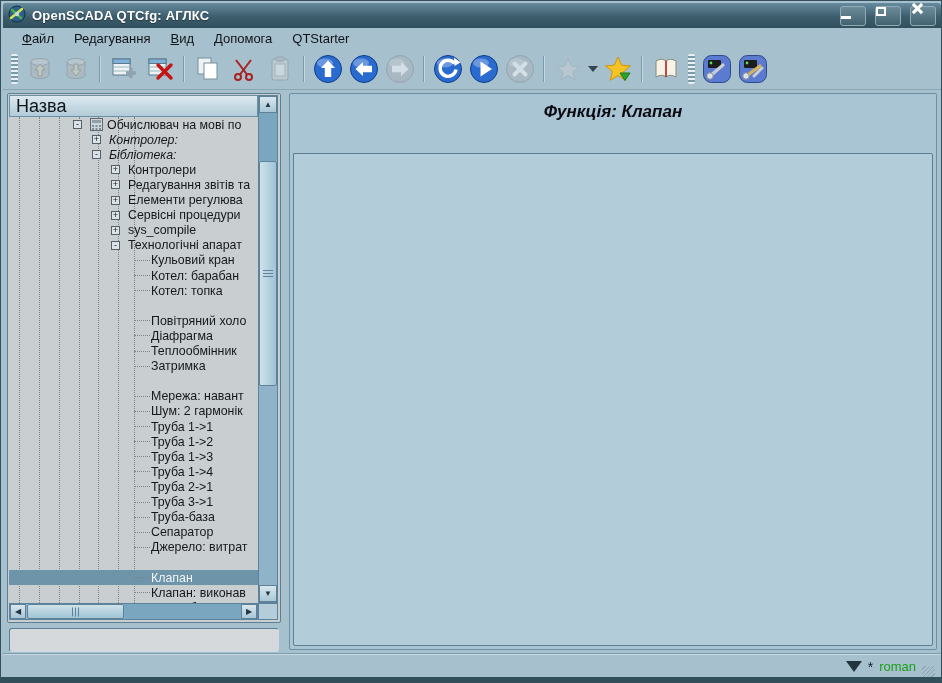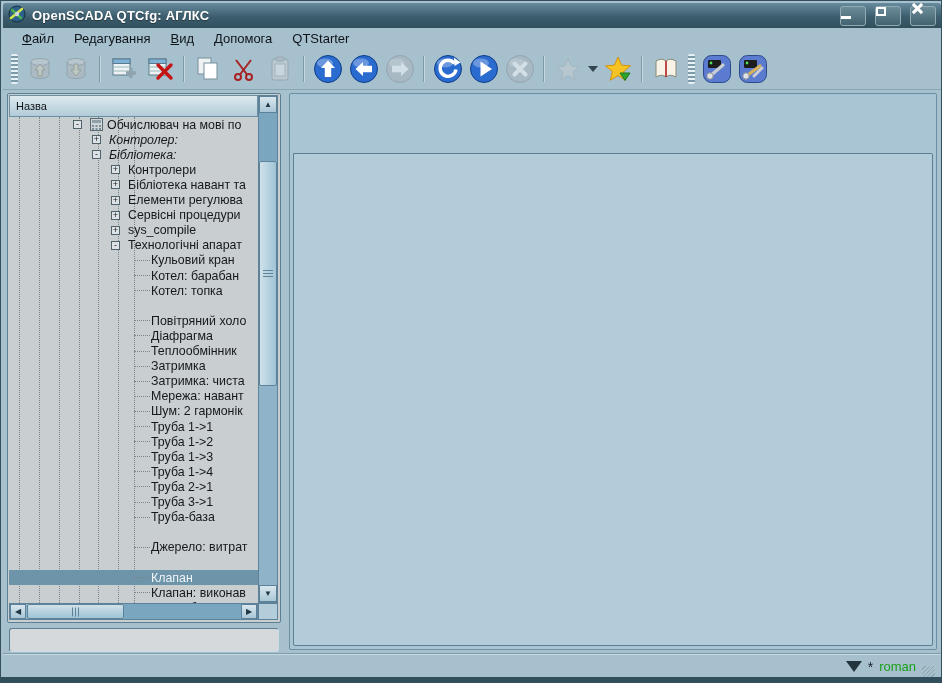--- a/index.html
+++ b/index.html
@@ -38,21 +38,21 @@
   .tb-sep{width:2px;height:26px;margin:0 5px;border-left:1px solid #7d9aa8;border-right:1px solid #c5d8e0;}
   .tb-grip{width:7px;height:30px;margin:0 4px;
     background:repeating-linear-gradient(#e7f0f4 0 2px,#7d9aa8 2px 4px);border-radius:2px;}
   .tb-caret{width:14px;height:34px;display:flex;align-items:center;justify-content:center;}
 
   
   .tree-frame{position:absolute;left:6px;top:92px;width:274px;height:530px;
     border:1px solid #5c7f93;background:#c9ced1;border-radius:2px;}
   .tree-header{position:absolute;left:8px;top:94px;width:249px;height:22px;
     background:linear-gradient(#dde9ef,#b2cbd8);border:1px solid #6b8fa3;
-    font-size:11px;color:#0e1418;display:flex;align-items:center;padding-left:6px;}
+    font-size:18px;color:#0e1418;display:flex;align-items:center;padding-left:6px;}
   .tree-view{position:absolute;left:8px;top:116px;width:249px;height:486px;overflow:hidden;
     background:#c9ced1;font-size:12.4px;color:#16181a;}
   .guide{position:absolute;top:0;bottom:0;width:0;border-left:1px dotted #7b8489;}
   .tree-row{position:absolute;left:0;width:100%;height:15.1px;display:flex;align-items:center;}
   .tree-row.selected{background:#6e94aa;color:#eff4f6;}
   .expander{position:absolute;width:9px;height:9px;background:#dce2e5;border:1px solid #51626b;
     font-size:9px;line-height:7px;text-align:center;color:#222;}
   .connector{position:absolute;width:16px;border-top:1px dotted #7b8489;}
   .tree-label{position:absolute;white-space:nowrap;}
   .tree-label.italic{font-style:italic;}
@@ -352,21 +352,21 @@
       <div class="tree-row" style="top: 30.2px;">
         <span class="expander" style="left: 83px; top: 3px;">-</span>
         <span class="tree-label italic" style="left: 100px;">Бібліотека:</span>
       </div>
       <div class="tree-row" style="top: 45.3px;">
         <span class="expander" style="left: 102px; top: 3px;">+</span>
         <span class="tree-label" style="left: 119px;">Контролери</span>
       </div>
       <div class="tree-row" style="top: 60.4px;">
         <span class="expander" style="left: 102px; top: 3px;">+</span>
-        <span class="tree-label" style="left: 119px;">Бібліотека навант та</span>
+        <span class="tree-label" style="left: 119px;">Редагування звітів та</span>
       </div>
       <div class="tree-row" style="top: 75.5px;">
         <span class="expander" style="left: 102px; top: 3px;">+</span>
         <span class="tree-label" style="left: 119px;">Елементи регулюва</span>
       </div>
       <div class="tree-row" style="top: 90.6px;">
         <span class="expander" style="left: 102px; top: 3px;">+</span>
         <span class="tree-label" style="left: 119px;">Сервісні процедури</span>
       </div>
       <div class="tree-row" style="top: 105.7px;">
@@ -398,24 +398,20 @@
         <span class="tree-label" style="left: 142px;">Діафрагма</span>
       </div>
       <div class="tree-row" style="top: 226.5px;">
         <span class="connector" style="left: 125px; top: 7px;"></span>
         <span class="tree-label" style="left: 142px;">Теплообмінник</span>
       </div>
       <div class="tree-row" style="top: 241.6px;">
         <span class="connector" style="left: 125px; top: 7px;"></span>
         <span class="tree-label" style="left: 142px;">Затримка</span>
       </div>
-      <div class="tree-row" style="top: 256.7px;">
-        <span class="connector" style="left: 125px; top: 7px;"></span>
-        <span class="tree-label" style="left: 142px;">Затримка: чиста</span>
-      </div>
       <div class="tree-row" style="top: 271.8px;">
         <span class="connector" style="left: 125px; top: 7px;"></span>
         <span class="tree-label" style="left: 142px;">Мережа: навант</span>
       </div>
       <div class="tree-row" style="top: 286.9px;">
         <span class="connector" style="left: 125px; top: 7px;"></span>
         <span class="tree-label" style="left: 142px;">Шум: 2 гармонік</span>
       </div>
       <div class="tree-row" style="top: 302px; padding-left: 8px;">
         <span class="connector" style="left: 125px; top: 7px;"></span>
@@ -437,20 +433,24 @@
         <span class="connector" style="left: 125px; top: 7px;"></span>
         <span class="tree-label" style="left: 142px;">Труба 2-&gt;1</span>
       </div>
       <div class="tree-row" style="top: 377.5px;">
         <span class="connector" style="left: 125px; top: 7px;"></span>
         <span class="tree-label" style="left: 142px;">Труба 3-&gt;1</span>
       </div>
       <div class="tree-row" style="top: 392.6px;">
         <span class="connector" style="left: 125px; top: 7px;"></span>
         <span class="tree-label" style="left: 142px;">Труба-база</span>
+      </div>
+      <div class="tree-row" style="top: 407.7px;">
+        <span class="connector" style="left: 125px; top: 7px;"></span>
+        <span class="tree-label" style="left: 142px;">Сепаратор</span>
       </div>
       <div class="tree-row" style="top: 422.8px;">
         <span class="connector" style="left: 125px; top: 7px;"></span>
         <span class="tree-label" style="left: 142px;">Джерело: витрат</span>
       </div>
       <div class="tree-row selected" style="top: 453px;">
         <span class="connector" style="left: 125px; top: 7px;"></span>
         <span class="tree-label" style="left: 142px;">Клапан</span>
       </div>
       <div class="tree-row" style="top: 468.1px;">
@@ -477,20 +477,21 @@
       <div class="grip-h" style="left:44px;"></div>
     </div>
     <div class="sb-dark" style="left:114px;top:0;width:118px;height:15px;"></div>
     <div class="sb-btn" style="left:231px;top:0;width:16px;height:15px;">▶</div>
   </div>
   <div class="sb-corner" style="left:257px;top:602px;width:20px;height:17px;"></div>
 
   <div class="filter-input"></div>
 
   <div class="right-frame"></div>
+  <div class="panel-title">Функція: Клапан</div>
   <div class="tabpage"></div>
 
   <div class="section-label" style="left:302px;top:162px;">ВВ:</div>
 
   <div class="io-table" id="iotable">
       <div class="io-row hdr">
         <div class="hcell" style="width: 25px;"></div>
         <div class="hcell" style="width: 75px;">ентифікат</div>
         <div class="hcell bold" style="width: 190px;">Ім'я</div>
         <div class="hcell" style="width: 66px;">Тип</div>

